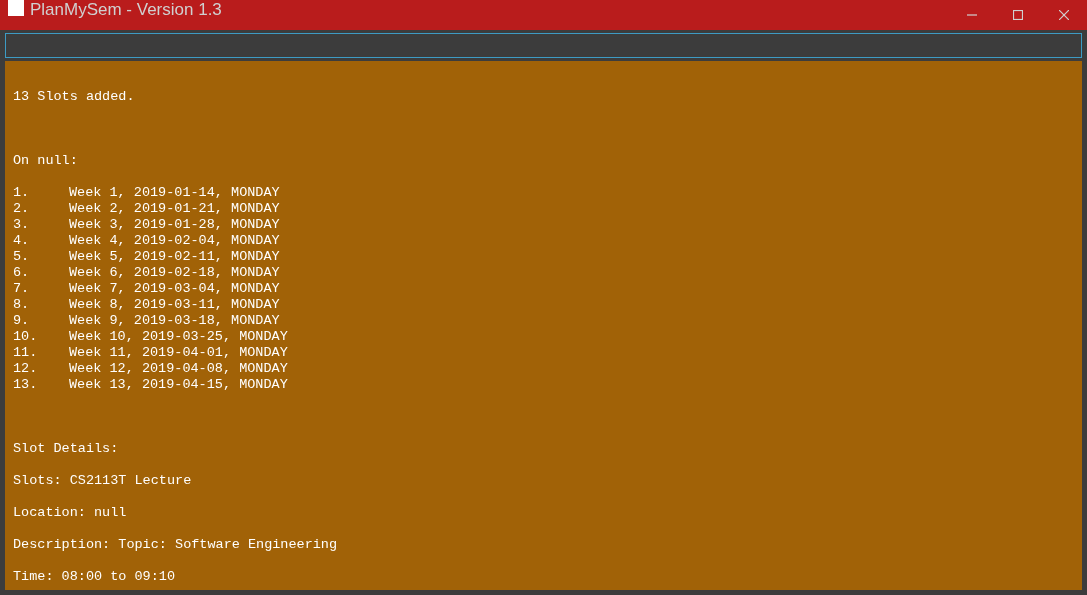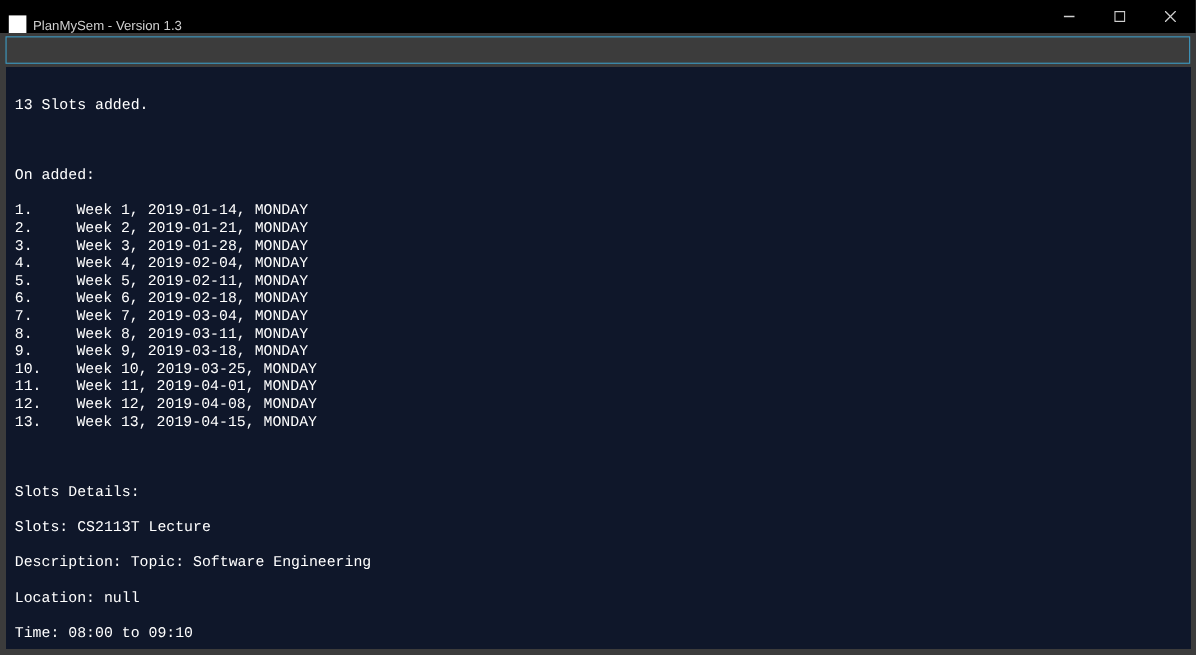--- a/index.html
+++ b/index.html
@@ -9,26 +9,26 @@
     }
     body {
       width: 1087px;
       height: 595px;
       background: #3c3c3c;
       font-family: "Segoe UI", Arial, sans-serif;
       overflow: hidden;
     }
     .title-bar {
       height: 30px;
-      background: #000000;
+      background: #b91c1c;
       display: flex;
-      align-items: flex-end;
+      align-items: flex-start;
       padding-left: 8px;
       color: #d0d0d0;
-      font-size: 12px;
+      font-size: 17px;
     }
     .title-icon {
       width: 16px;
       height: 16px;
       background: #fff;
       margin-right: 6px;
       display: inline-block;
     }
     .title-text {
       flex: 1;
@@ -67,21 +67,21 @@
       background: transparent;
       border: none;
       outline: none;
       color: #fff;
       font-family: inherit;
       font-size: 12px;
     }
     .content {
       margin: 0 5px 5px 5px;
       height: calc(595px - 30px - 31px - 5px);
-      background: #0f172a;
+      background: #a16207;
       color: #fff;
       font-family: "Courier New", monospace;
       font-size: 13.5px;
       line-height: 16px;
       padding: 12px 8px;
       white-space: pre;
       overflow: auto;
     }
     .content .line {
       display: block;
@@ -117,24 +117,24 @@
   </div>
 </div>
 
 <div class="input-bar">
   <input type="text" value="" style="">
 </div>
 
 <div class="content">
 <span class="line">13 Slots added.</span>
 <span class="line"> </span>
-<span class="line">On added:</span>
+<span class="line">On null:</span>
 <div id="dates-container"><span class="line"><span class="num-col">1.</span>Week 1, 2019-01-14, MONDAY</span><span class="line"><span class="num-col">2.</span>Week 2, 2019-01-21, MONDAY</span><span class="line"><span class="num-col">3.</span>Week 3, 2019-01-28, MONDAY</span><span class="line"><span class="num-col">4.</span>Week 4, 2019-02-04, MONDAY</span><span class="line"><span class="num-col">5.</span>Week 5, 2019-02-11, MONDAY</span><span class="line"><span class="num-col">6.</span>Week 6, 2019-02-18, MONDAY</span><span class="line"><span class="num-col">7.</span>Week 7, 2019-03-04, MONDAY</span><span class="line"><span class="num-col">8.</span>Week 8, 2019-03-11, MONDAY</span><span class="line"><span class="num-col">9.</span>Week 9, 2019-03-18, MONDAY</span><span class="line"><span class="num-col">10.</span>Week 10, 2019-03-25, MONDAY</span><span class="line"><span class="num-col">11.</span>Week 11, 2019-04-01, MONDAY</span><span class="line"><span class="num-col">12.</span>Week 12, 2019-04-08, MONDAY</span><span class="line"><span class="num-col">13.</span>Week 13, 2019-04-15, MONDAY</span></div>
 <span class="line"> </span>
-<span class="line">Slots Details:</span>
+<span class="line">Slot Details:</span>
 <span class="line">Slots: CS2113T Lecture</span>
+<span class="line">Location: null</span>
 <span class="line">Description: Topic: Software Engineering</span>
-<span class="line">Location: null</span>
 <span class="line">Time: 08:00 to 09:10</span>
 
 
 
 </div>
 
 </body></html>

